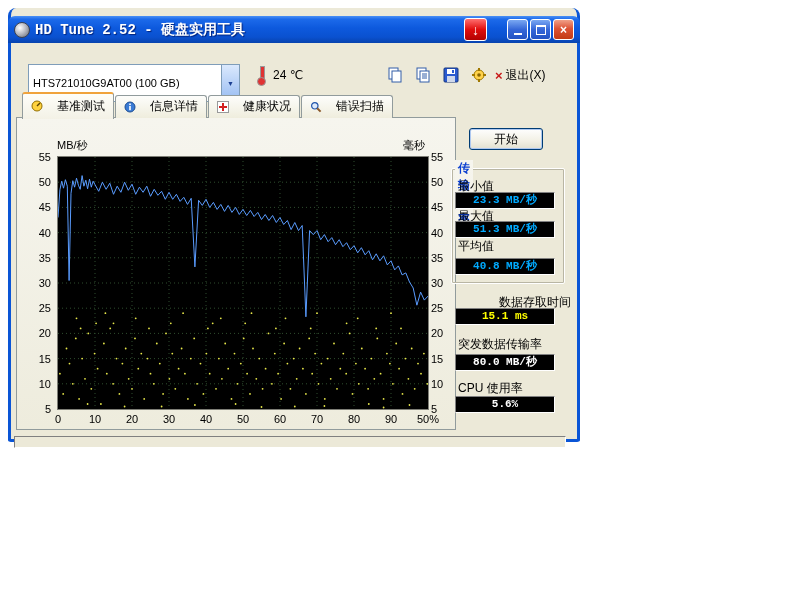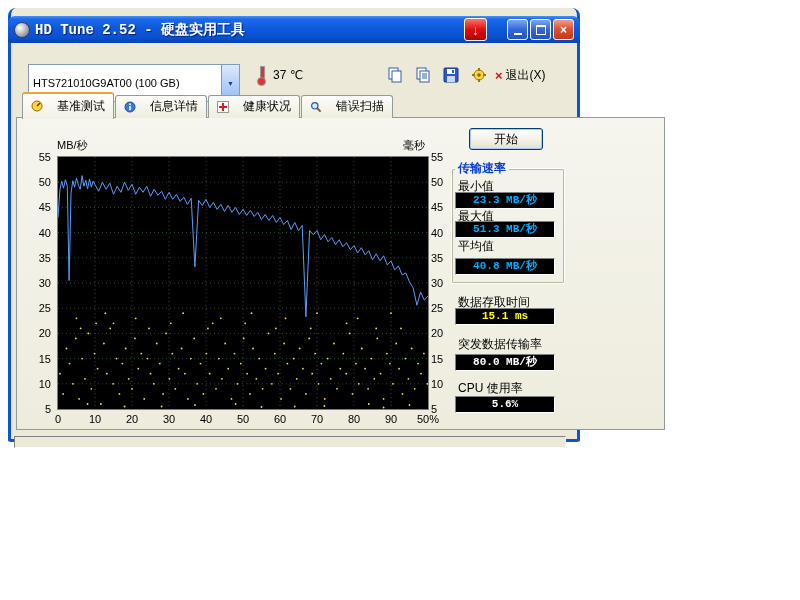--- a/index.html
+++ b/index.html
@@ -55,21 +55,21 @@
   
   .tabs{position:absolute;left:11px;top:46px;display:flex;align-items:flex-end;height:21px;z-index:3;}
   .tab{display:flex;align-items:center;gap:14px;padding:2px 8px 3px;height:17px;
     border:1px solid #919b9c;border-bottom:none;border-radius:3px 3px 0 0;margin-right:1px;
     background:linear-gradient(180deg,#fdfdfb,#efeddd);font-size:12px;cursor:pointer;box-sizing:content-box;}
   .tab.active{height:20px;margin-bottom:-1px;background:linear-gradient(180deg,#fefef9,#f3f1e6);
     border-top:2px solid #f0a33c;z-index:4;}
   .tabicon{width:12px;height:12px;flex:0 0 auto;}
 
   
-  .tabpanel{position:absolute;left:5px;top:66px;width:649px;height:313px;
+  .tabpanel{position:absolute;left:5px;top:66px;width:440px;height:313px;
     border:1px solid #919b9c;background:linear-gradient(180deg,#f6f5ee,#eeecdd);box-sizing:border-box;}
   .axis-unit{position:absolute;top:20px;font-size:11px;}
   .axis-unit.left{left:40px;}
   .axis-unit.right{left:386px;}
   .plot{position:absolute;left:40px;top:38px;width:370px;height:252px;background:#000;border:1px solid #7e7e76;box-sizing:content-box;}
   .yticks{position:absolute;top:39px;width:34px;height:252px;font-size:11px;}
   .yticks.leftcol{left:2px;}
   .yticks.rightcol{left:414px;}
   .yticks span{position:absolute;display:block;width:30px;}
   .yticks.leftcol span{right:2px;text-align:right;}
@@ -126,21 +126,21 @@
         <span class="combo-text">HTS721010G9AT00 (100 GB)</span>
         <span class="combo-btn">
             <span class="arr">▼</span>
           </span>
       </div>
 
       <span class="thermo-icon">
           <span class="stem"></span>
           <span class="bulb"></span>
         </span>
-      <span class="temp-text">37 ℃</span>
+      <span class="temp-text">24 ℃</span>
 
       <div class="tool-icons">
         <button class="tibtn">
           <svg class="" width="16" height="16" viewBox="0 0 16 16">
             <rect x="2" y="1" width="9" height="11" fill="#fff" stroke="#335ea8"></rect>
             <rect x="5" y="4" width="9" height="11" fill="#fff" stroke="#335ea8"></rect>
           </svg>
         </button>
         <button class="tibtn">
           <svg width="16" height="16" viewBox="0 0 16 16">
@@ -431,21 +431,21 @@
         <div class="groupbox"></div>
         <span class="group-title" style="color: rgb(11, 63, 208);">传输速率</span>
 
         <span class="rlabel" style="top:60px;">最小值</span>
         <div class="valbox" style="top: 74px; color: rgb(0, 170, 255); text-align: center;">23.3 MB/秒</div>
         <span class="rlabel" style="top:90px;">最大值</span>
         <div class="valbox" style="top: 103px; color: rgb(0, 170, 255);">51.3 MB/秒</div>
         <span class="rlabel" style="top:120px;">平均值</span>
         <div class="valbox" style="top: 140px; color: rgb(0, 170, 255);">40.8 MB/秒</div>
 
-        <span class="rlabel" style="top:176px;">数据存取时间</span>
+        <span class="rlabel" style="top:176px;margin-left:41px;">数据存取时间</span>
         <div class="valbox" style="top: 190px; color: rgb(255, 255, 0);">15.1 ms</div>
 
         <span class="rlabel" style="top:218px;">突发数据传输率</span>
         <div class="valbox" style="top: 236px; color: rgb(255, 255, 255);">80.0 MB/秒</div>
 
         <span class="rlabel" style="top:262px;">CPU 使用率</span>
         <div class="valbox" style="top: 278px; color: rgb(255, 255, 255);">5.6%</div>
       </div>
 
       <div class="statusbar"></div>

